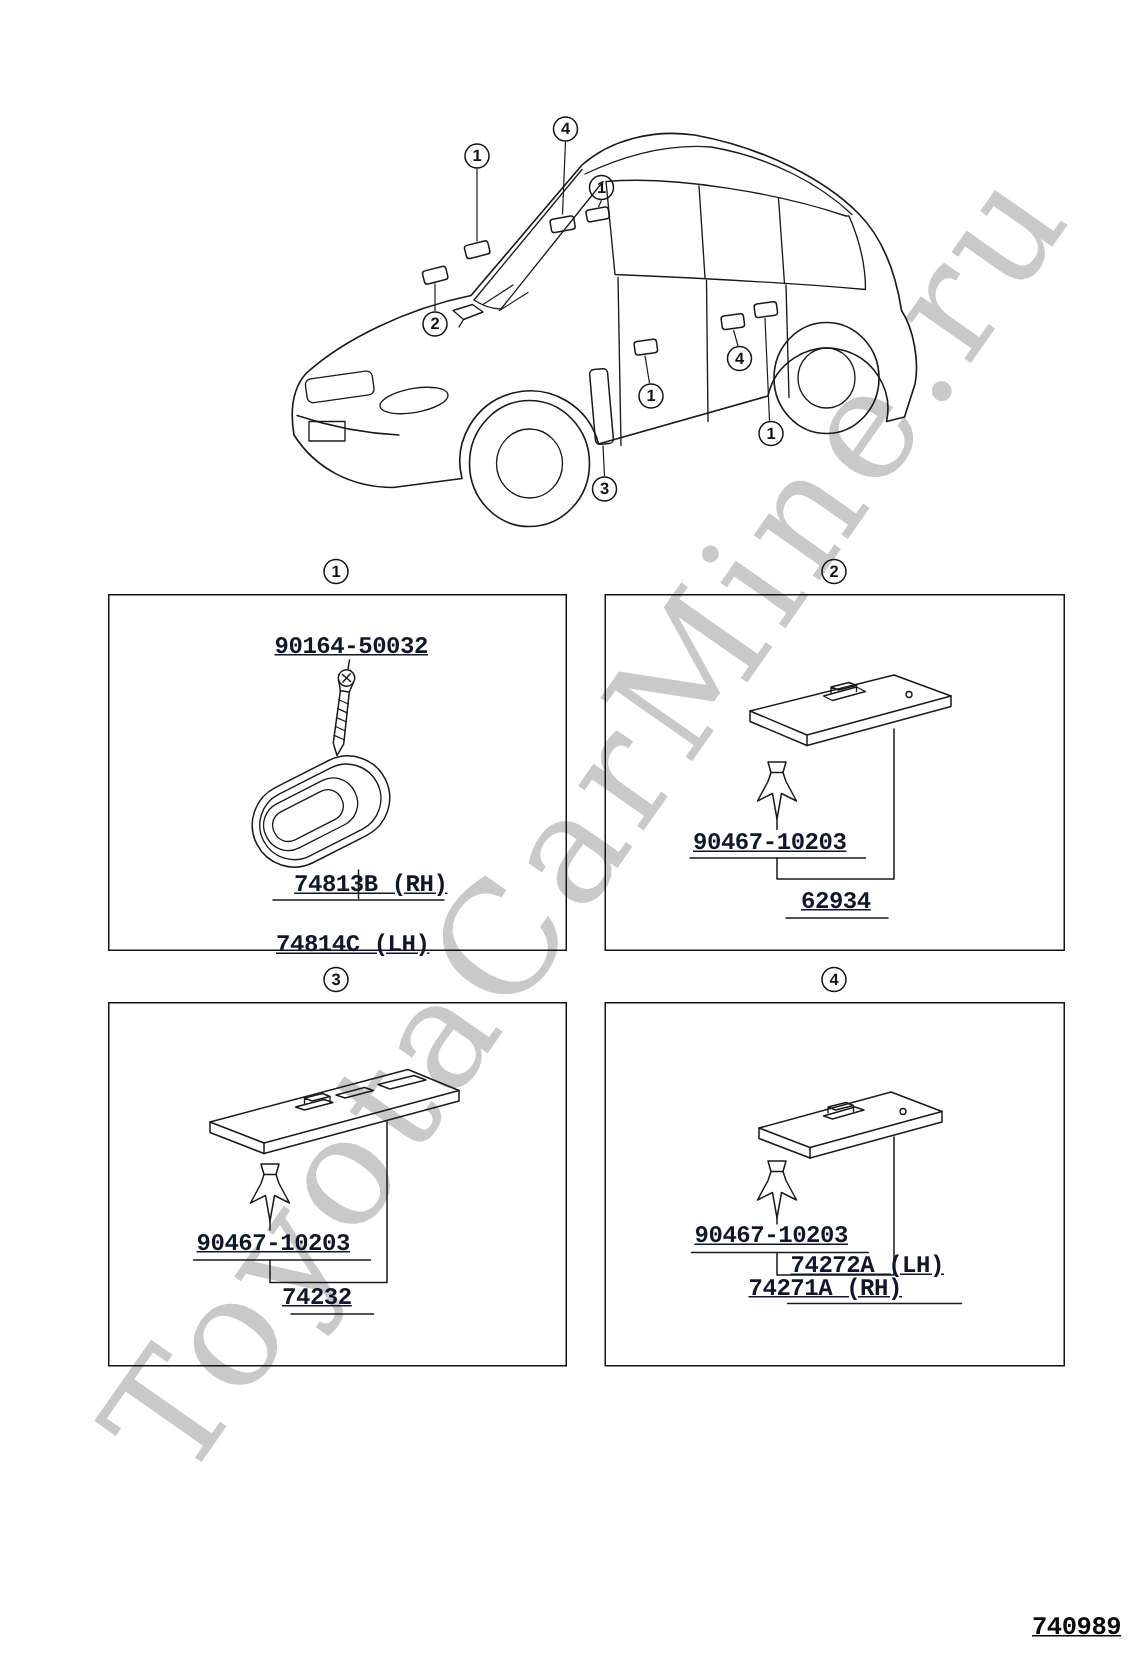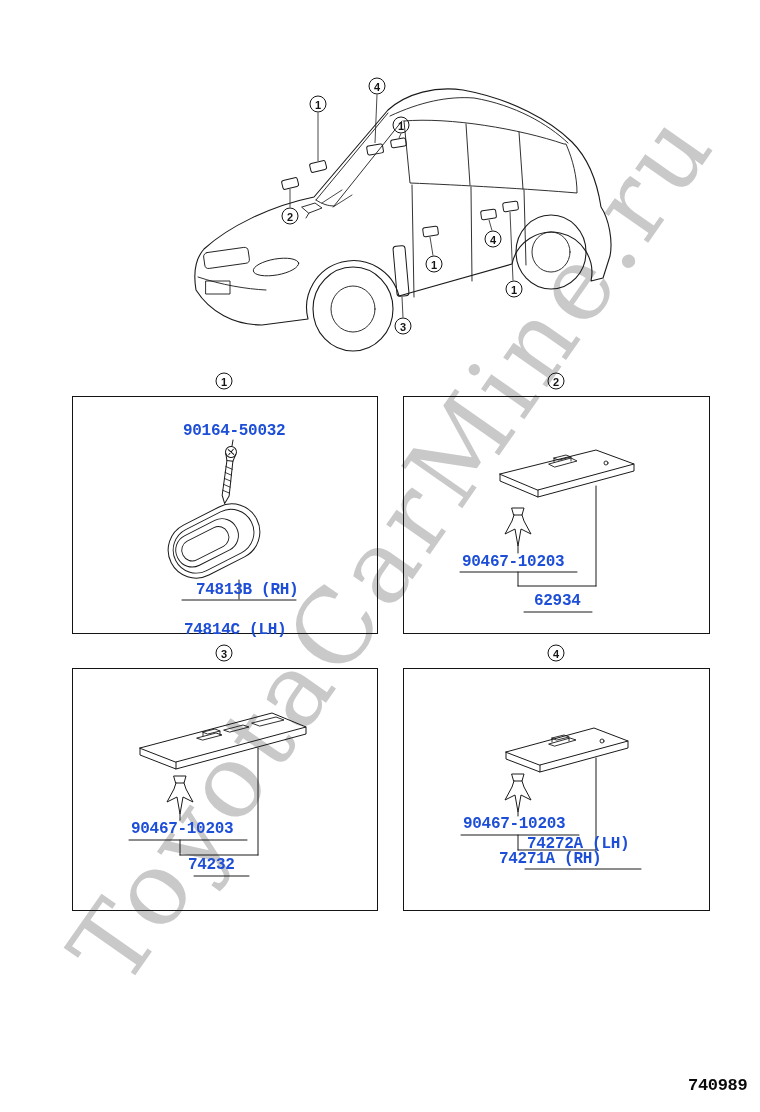--- a/index.html
+++ b/index.html
@@ -24,26 +24,26 @@
   .callout {
     position:absolute; width:17px; height:17px;
     border:1.3px solid #141414; border-radius:50%;
     display:flex; align-items:center; justify-content:center;
     font:bold 11px "Liberation Sans",sans-serif; color:#141414;
     transform:translate(-50%,-50%); background:transparent;
   }
   .ptext {
     position:absolute; white-space:nowrap;
     font:bold 16px "Liberation Mono","DejaVu Sans Mono",monospace;
-    letter-spacing:-0.3px; line-height:17px; color:#1d4ed8;
+    letter-spacing:-0.3px; line-height:17px; color:#0f172a;text-decoration:underline;
   }
   .docnum {
     position:absolute; left:688px; top:1076px;
     font:bold 17px "Liberation Mono","DejaVu Sans Mono",monospace;
-    letter-spacing:-0.3px; color:#0a0a0a;
+    letter-spacing:-0.3px; color:#0a0a0a;text-decoration:underline;
   }
 </style>
 </head>
 <body>
 
 <div class="page">
 
   <div class="watermark">ToyotaCarMine.ru</div>
 
   <svg class="art" width="760" height="1112" viewBox="0 0 760 1112">

